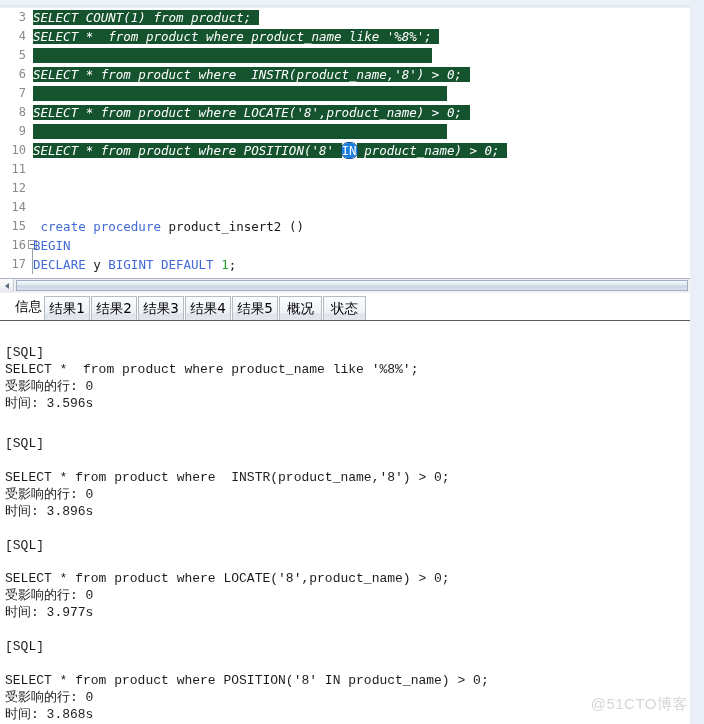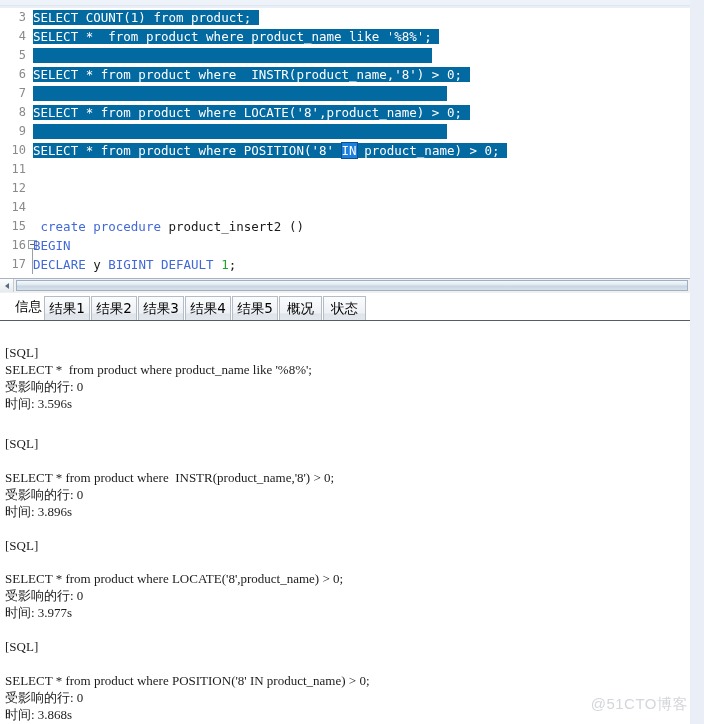--- a/index.html
+++ b/index.html
@@ -110,30 +110,32 @@
     height: 6px;
   }
   .code-text {
     position: absolute;
     left: 33px; top: 0;
     height: 19px;
     line-height: 19px;
     white-space: pre;
   }
   .sel {
-    background: #0369a1;
+    background: #14532d;
     color: #ffffff;
+    font-style: italic;
   }
   .kw { color: #4169d8; }
   .num { color: #22a02a; }
   .id { color: #1a1a1a; }
   .wordmatch {
     background: #1b7fe0;
     outline: 1px solid #0b4f94;
     color: #ffffff;
+    border-radius: 6px;
   }
   .caret {
     display: inline-block;
     width: 1px;
     height: 14px;
     background: #000;
     vertical-align: -2px;
     margin-right: -1px;
   }
 
@@ -219,21 +221,21 @@
     background: #ffffff;
     border-top: 1px solid #555c66;
     overflow: hidden;
   }
   .res-line {
     position: absolute;
     left: 5px;
     white-space: pre;
     font-size: 13px;
     color: #1c1c1c;
-    font-family: Liberation Serif, serif;
+    font-family: Liberation Mono, monospace;
     line-height: 17px;
   }
 
   
   .watermark {
     position: absolute;
     right: 16px;
     bottom: 10px;
     font-size: 15px;
     color: #d4d6da;

